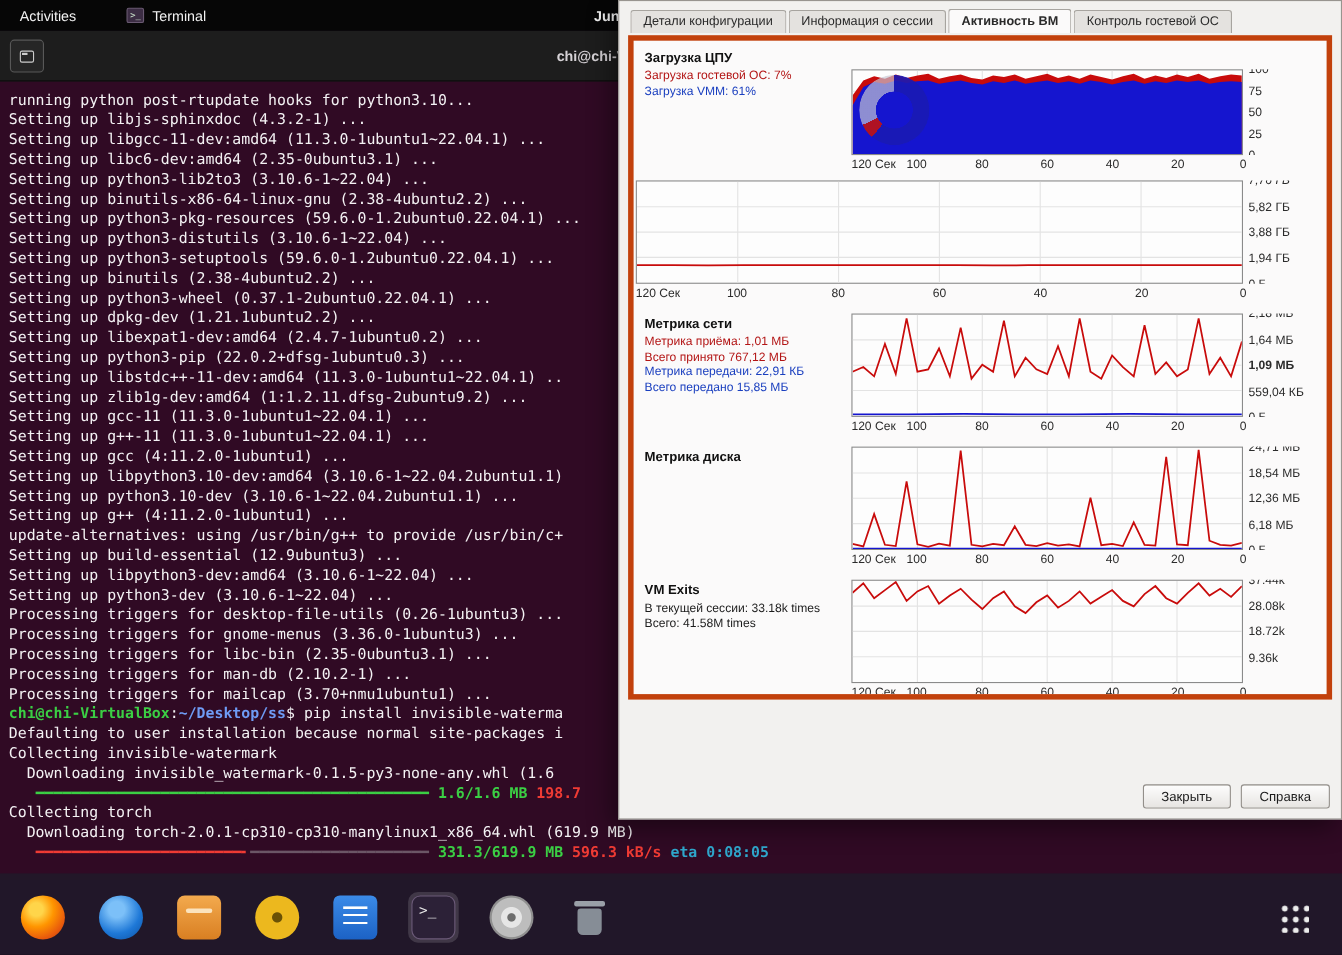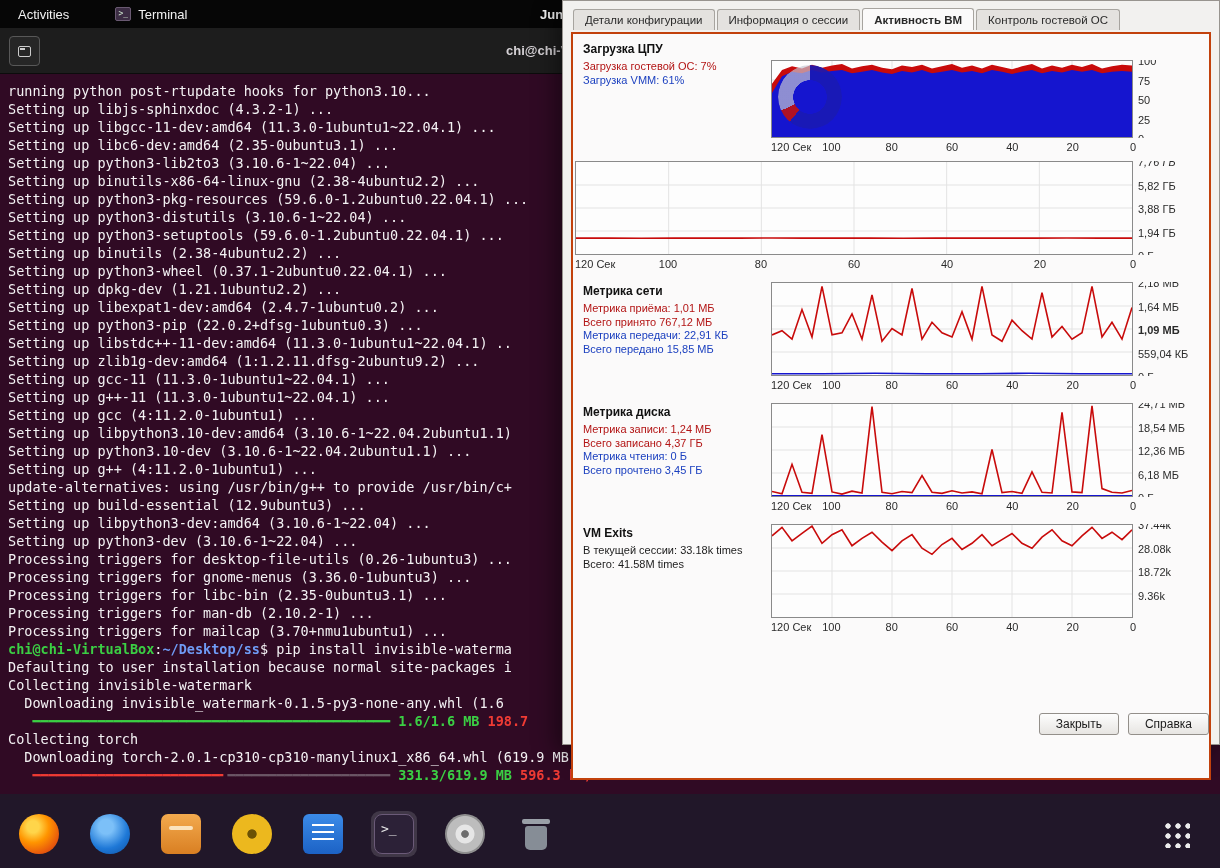--- a/index.html
+++ b/index.html
@@ -34,22 +34,22 @@
   .c-cy { color:#2fa7cc; font-weight:bold; }
   .c-dim { color:#6b5666; }
 
   
   .dialog { position:absolute; left:562px; top:0; width:658px; height:745px; background:#f2f1ef;
             border:1px solid #98948f; box-shadow:-6px 8px 22px rgba(0,0,0,0.45); z-index:10; font-size:12px; color:#1c1c1c; }
   .tabs { position:absolute; top:8px; left:10px; display:flex; z-index:3;align-items:flex-end; }
   .tab { padding:4px 11px; font-size:11.5px; background:#e4e2df; border:1px solid #a7a49f; border-bottom:none;
          border-radius:3px 3px 0 0; margin-right:2px; color:#2a2a2a; }
   .tab.active { background:#fbfafa; padding-top:5px; margin-top:-2px; font-weight:bold; }
-  .frame { position:absolute; top:31px; left:8px; right:8px; height:748px; background:#fbfafa;
-           border:2px solid #c2410c; padding:6px 4px 0 2px; overflow:hidden; }
+  .frame { position:absolute; top:31px; left:8px; right:8px; height:604px; background:#fbfafa;
+           border:5px solid #c2410c; padding:6px 4px 0 2px; overflow:hidden; }
   .sec { display:flex; margin-bottom:10px; }
   .sec0 { margin-bottom:6px; }
   .sec-left { width:196px; padding:2px 6px 0 8px; flex:none; }
   .sec-title { font-weight:bold; font-size:12px; margin-bottom:4px; color:#111; }
   .st { display:block; font-size:11px; line-height:13.5px; white-space:nowrap; overflow:hidden; }
   .st[data-c="r"] { color:#b31515; }
   .st[data-c="b"] { color:#1a3fbf; }
   .st[data-c="k"] { color:#1c1c1c; }
   .sec-chart { flex:1 1 auto; min-width:0; }
   .sec0 .sec-chart, .sec0 .sec-y { margin-top:20px; }
@@ -243,26 +243,20 @@
             <span style="top: 25%; text-align: center;">1,64 МБ</span>
             <span style="top: 50%; font-weight: bold;">1,09 МБ</span>
             <span style="top: 75%; text-align: right;">559,04 КБ</span>
             <span style="top: 100%;">0 Б</span>
           </div>
       </div>
 
       <div class="sec">
         <div class="sec-left">
           <div class="sec-title">Метрика диска</div>
-          <div class="stats">
-              <span class="st" data-c="r">Метрика записи: 1,24 МБ</span>
-              <span class="st" data-c="r">Всего записано 4,37 ГБ</span>
-              <span class="st" data-c="b">Метрика чтения: 0 Б</span>
-              <span class="st" data-c="b">Всего прочтено 3,45 ГБ</span>
-            </div>
         </div>
         <div class="sec-chart">
           <div class="plot">
               <svg viewBox="0 0 100 100" preserveAspectRatio="none">
                 <line x1="0" y1="25" x2="100" y2="25" class="grid"></line>
                 <line x1="0" y1="50" x2="100" y2="50" class="grid"></line>
                 <line x1="0" y1="75" x2="100" y2="75" class="grid"></line>
                 <line x1="16.666666666666668" y1="0" x2="16.666666666666668" y2="100" class="grid"></line>
                 <line x1="33.333333333333336" y1="0" x2="33.333333333333336" y2="100" class="grid"></line>
                 <line x1="50" y1="0" x2="50" y2="100" class="grid"></line>

